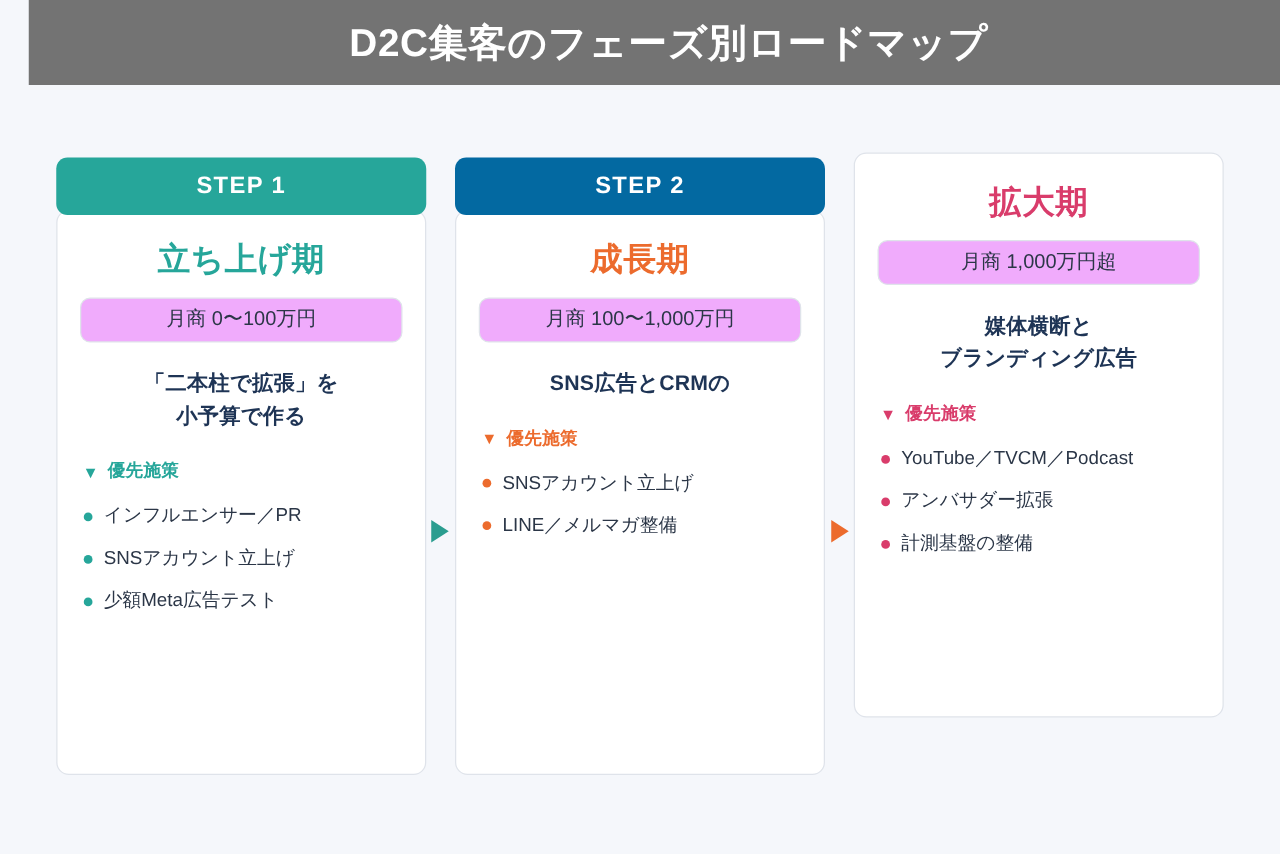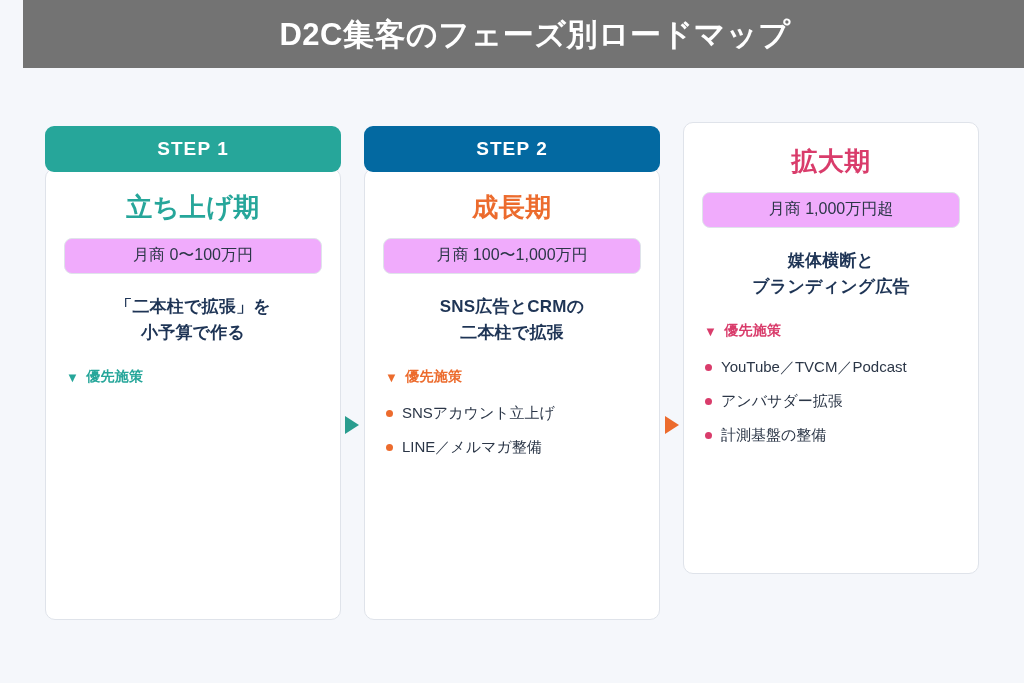--- a/index.html
+++ b/index.html
@@ -184,31 +184,44 @@
       <div class="phase-title" style="color: rgb(38, 166, 154);">立ち上げ期</div>
       <div class="revenue-pill">月商 0〜100万円</div>
       <div class="card-summary">
         <div>「二本柱で拡張」を</div>
         <div>小予算で作る</div>
       </div>
       <div class="priority-head" style="color: rgb(38, 166, 154);">
         <span class="tri">▼</span>
         <span>優先施策</span>
       </div>
+      <ul class="action-list">
+        <li class="action-item">
+          <span class="dot" style="background: rgb(38, 166, 154);"></span>
+          <span>インフルエンサー／PR</span>
+        </li>
+        <li class="action-item">
+          <span class="dot" style="background: rgb(38, 166, 154);"></span>
+          <span>SNSアカウント立上げ</span>
+        </li>
+        <li class="action-item">
+          <span class="dot" style="background: rgb(38, 166, 154);"></span>
+          <span>少額Meta広告テスト</span>
+        </li>
+      </ul>
     </div>
   </div>
 
   <div class="step-column">
     <div class="step-chip" style="background: #0369a1;">STEP 2</div>
     <div class="step-card">
       <div class="phase-title" style="color: rgb(236, 107, 45);">成長期</div>
       <div class="revenue-pill">月商 100〜1,000万円</div>
       <div class="card-summary">
         <div>SNS広告とCRMの</div>
-        <div>二本柱で拡張</div>
       </div>
       <div class="priority-head" style="color: rgb(236, 107, 45);">
         <span class="tri">▼</span>
         <span>優先施策</span>
       </div>
       <ul class="action-list">
         <li class="action-item">
           <span class="dot" style="background: rgb(236, 107, 45);"></span>
           <span>SNSアカウント立上げ</span>
         </li>

